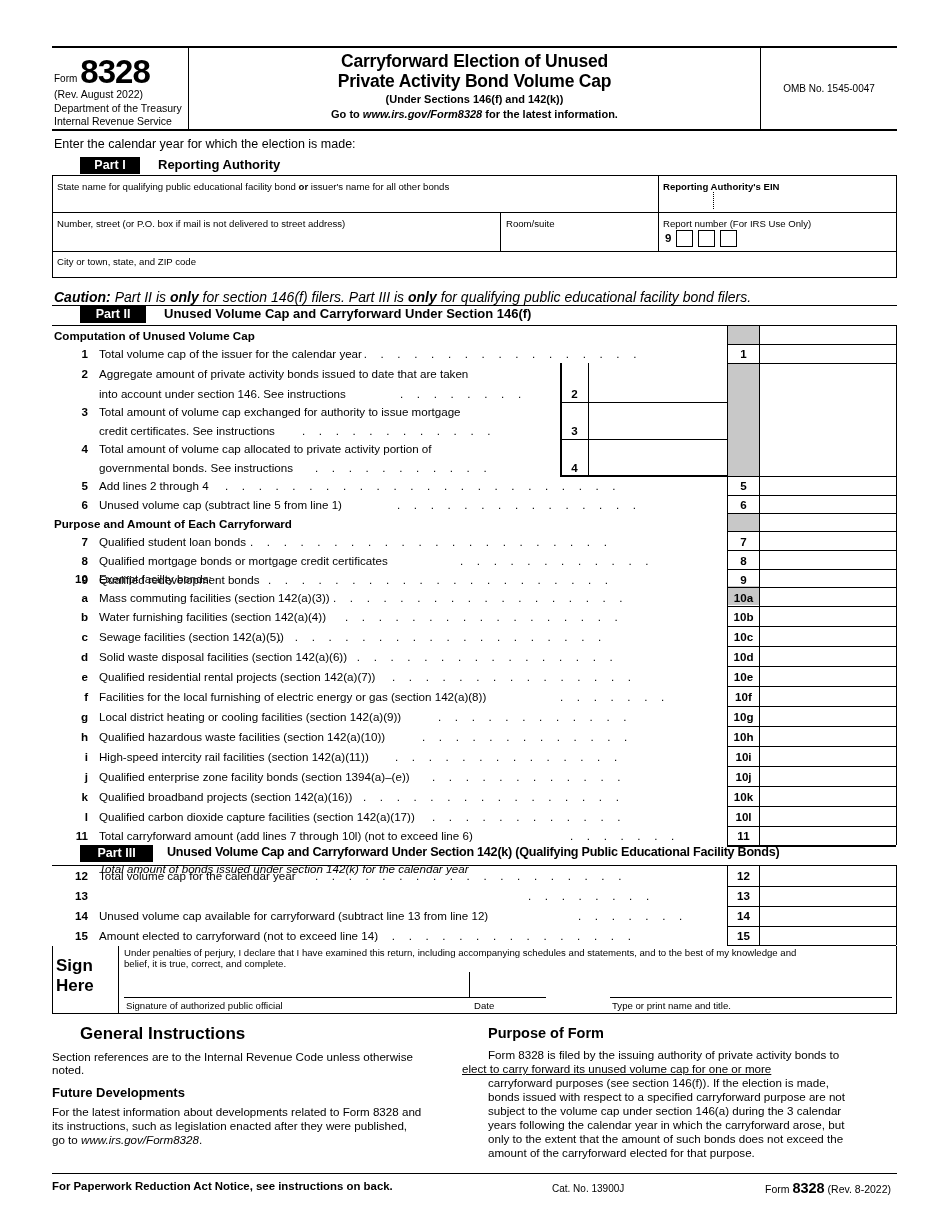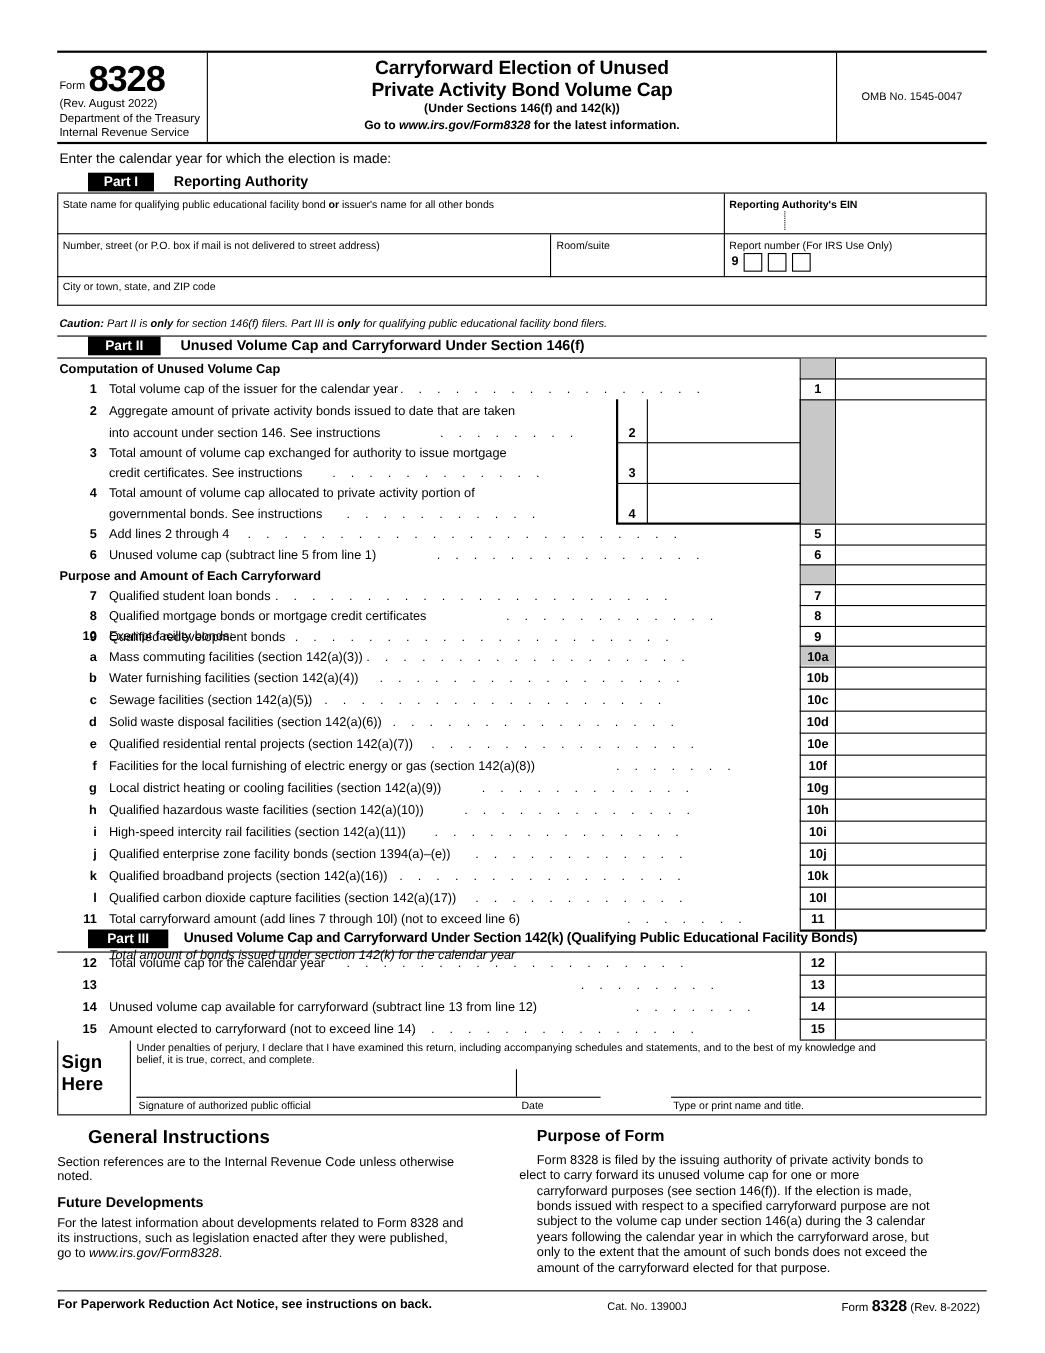--- a/index.html
+++ b/index.html
@@ -53,21 +53,21 @@
 
   
   .seclabel{position:absolute;font-size:11.6px;font-weight:bold;}
   .itemno{position:absolute;font-size:11.6px;font-weight:bold;text-align:right;}
   .itemtxt{position:absolute;font-size:11.6px;line-height:13px;}
   .leader{position:absolute;font-size:11.6px;letter-spacing:5.2px;color:#000;
     white-space:nowrap;overflow:hidden;}
   .boxno{position:absolute;font-size:11.6px;font-weight:bold;text-align:center;}
 
   
-  .caution{position:absolute;font-size:10px;font-style:italic;}
+  .caution{position:absolute;font-size:14px;font-style:italic;}
   .caution b{font-style:italic;font-weight:bold;}
 
   
   .signword{position:absolute;font-size:17px;font-weight:bold;line-height:19px;}
   .perjury{position:absolute;font-size:9.6px;line-height:11.4px;width:780px;}
   .sigcap{position:absolute;font-size:9.6px;}
 
   
   .h1i{position:absolute;font-size:17px;font-weight:bold;margin-left:28px;}
   .h2i{position:absolute;font-size:13px;font-weight:bold;}
@@ -387,21 +387,21 @@
   <div class="pi" style="left:52px;top:1050px;">Section references are to the Internal Revenue Code unless otherwise</div>
   <div class="pi" style="left:52px;top:1063px;">noted.</div>
 
   <div class="h2i" style="left:52px;top:1085px;">Future Developments</div>
   <div class="pi" style="left:52px;top:1105px;">For the latest information about developments related to Form 8328 and</div>
   <div class="pi" style="left:52px;top:1119px;">its instructions, such as legislation enacted after they were published,</div>
   <div class="pi" style="left:52px;top:1133px;"><span>go to </span><i>www.irs.gov/Form8328</i><span>.</span></div>
 
   <div class="h2i" style="left:488px;top:1025px;font-size:14.5px;">Purpose of Form</div>
   <div class="pi" style="left:488px;top:1048px;">Form 8328 is filed by the issuing authority of private activity bonds to</div>
-  <div class="pi" style="left:472px;top:1062px;">elect to carry forward its unused volume cap for one or more</div>
+  <div class="pi" style="left:462px;top:1062px;text-decoration:underline;">elect to carry forward its unused volume cap for one or more</div>
   <div class="pi" style="left:488px;top:1076px;">carryforward purposes (see section 146(f)). If the election is made,</div>
   <div class="pi" style="left:488px;top:1090px;">bonds issued with respect to a specified carryforward purpose are not</div>
   <div class="pi" style="left:488px;top:1104px;">subject to the volume cap under section 146(a) during the 3 calendar</div>
   <div class="pi" style="left:488px;top:1118px;">years following the calendar year in which the carryforward arose, but</div>
   <div class="pi" style="left:488px;top:1132px;">only to the extent that the amount of such bonds does not exceed the</div>
   <div class="pi" style="left:488px;top:1146px;">amount of the carryforward elected for that purpose.</div>
 
   <div class="hline" style="left:52px;top:1173px;width:845px;height:1.3px;"></div>
   <div class="ftleft" style="left:52px;top:1180px;">For Paperwork Reduction Act Notice, see instructions on back.</div>
   <div class="ftcat" style="left:552px;top:1183px;">Cat. No. 13900J</div>

